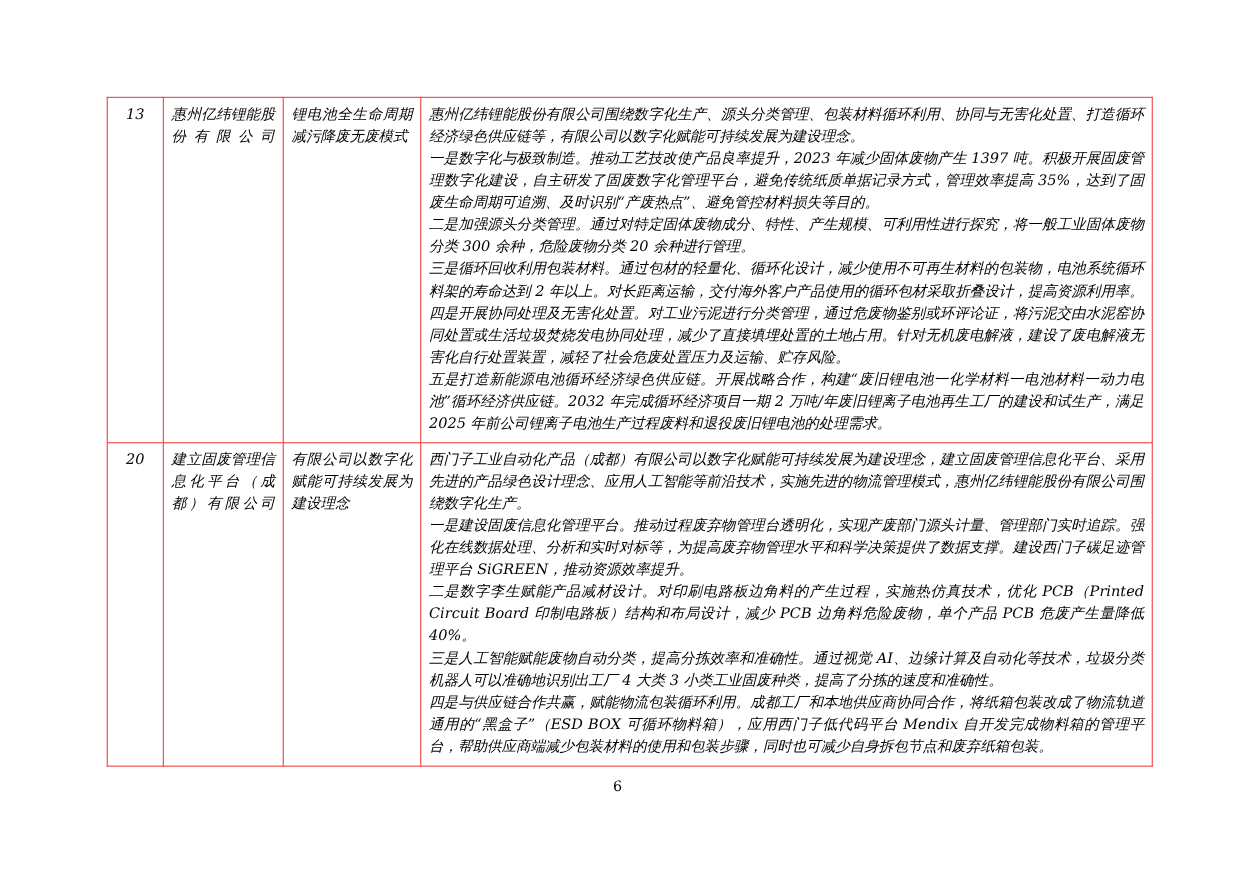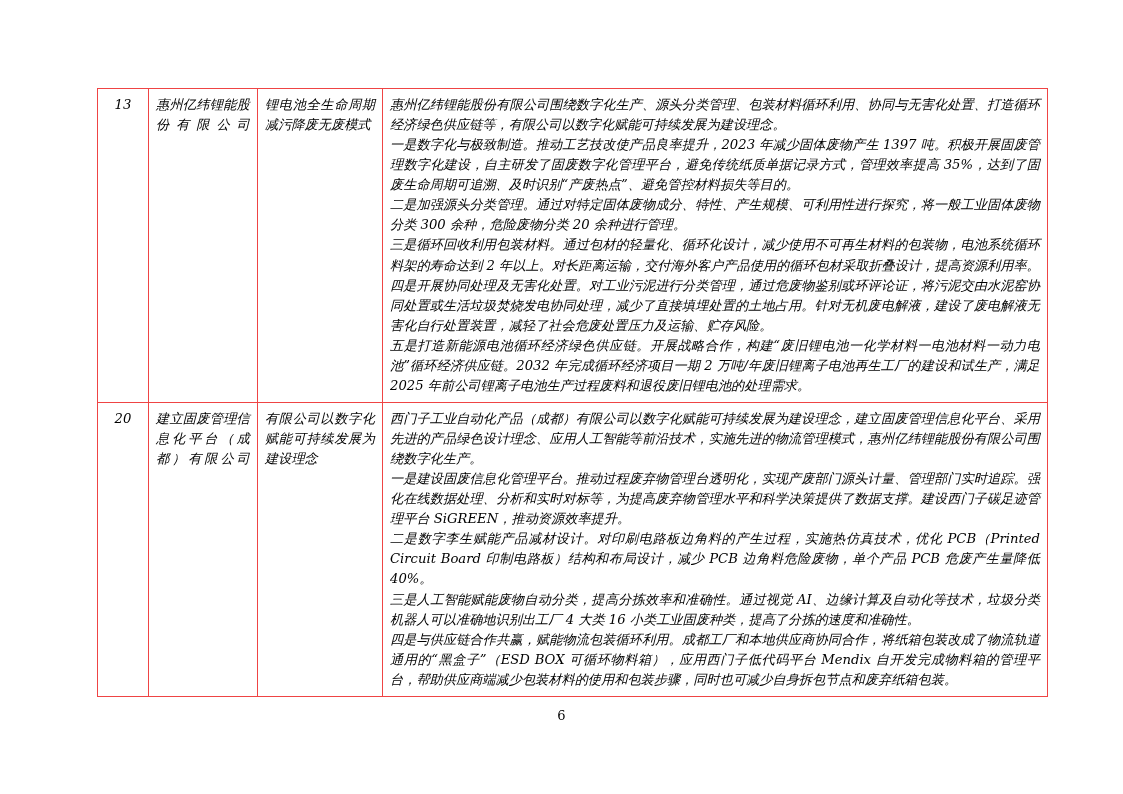--- a/index.html
+++ b/index.html
@@ -97,21 +97,21 @@
         </td>
       </tr>
       <tr>
         <td class="col-num">20</td>
         <td class="col-company">建立固废管理信息化平台（成都）有限公司</td>
         <td class="col-mode">有限公司以数字化赋能可持续发展为建设理念</td>
         <td class="col-content">
           <p>西门子工业自动化产品（成都）有限公司以数字化赋能可持续发展为建设理念，建立固废管理信息化平台、采用先进的产品绿色设计理念、应用人工智能等前沿技术，实施先进的物流管理模式，惠州亿纬锂能股份有限公司围绕数字化生产。</p>
           <p>一是建设固废信息化管理平台。推动过程废弃物管理台透明化，实现产废部门源头计量、管理部门实时追踪。强化在线数据处理、分析和实时对标等，为提高废弃物管理水平和科学决策提供了数据支撑。建设西门子碳足迹管理平台 SiGREEN，推动资源效率提升。</p>
           <p>二是数字李生赋能产品减材设计。对印刷电路板边角料的产生过程，实施热仿真技术，优化 PCB（Printed Circuit Board 印制电路板）结构和布局设计，减少 PCB 边角料危险废物，单个产品 PCB 危废产生量降低 40%。</p>
-          <p>三是人工智能赋能废物自动分类，提高分拣效率和准确性。通过视觉 AI、边缘计算及自动化等技术，垃圾分类机器人可以准确地识别出工厂 4 大类 16 小类工业固废种类，提高了分拣的速度和准确性。</p>
+          <p>三是人工智能赋能废物自动分类，提高分拣效率和准确性。通过视觉 AI、边缘计算及自动化等技术，垃圾分类机器人可以准确地识别出工厂 4 大类 3 小类工业固废种类，提高了分拣的速度和准确性。</p>
           <p>四是与供应链合作共赢，赋能物流包装循环利用。成都工厂和本地供应商协同合作，将纸箱包装改成了物流轨道通用的“黑盒子”（ESD BOX 可循环物料箱），应用西门子低代码平台 Mendix 自开发完成物料箱的管理平台，帮助供应商端减少包装材料的使用和包装步骤，同时也可减少自身拆包节点和废弃纸箱包装。</p>
         </td>
       </tr>
     </tbody>
   </table>
 
   <div class="page-number">6</div>
 
 </div>
 

